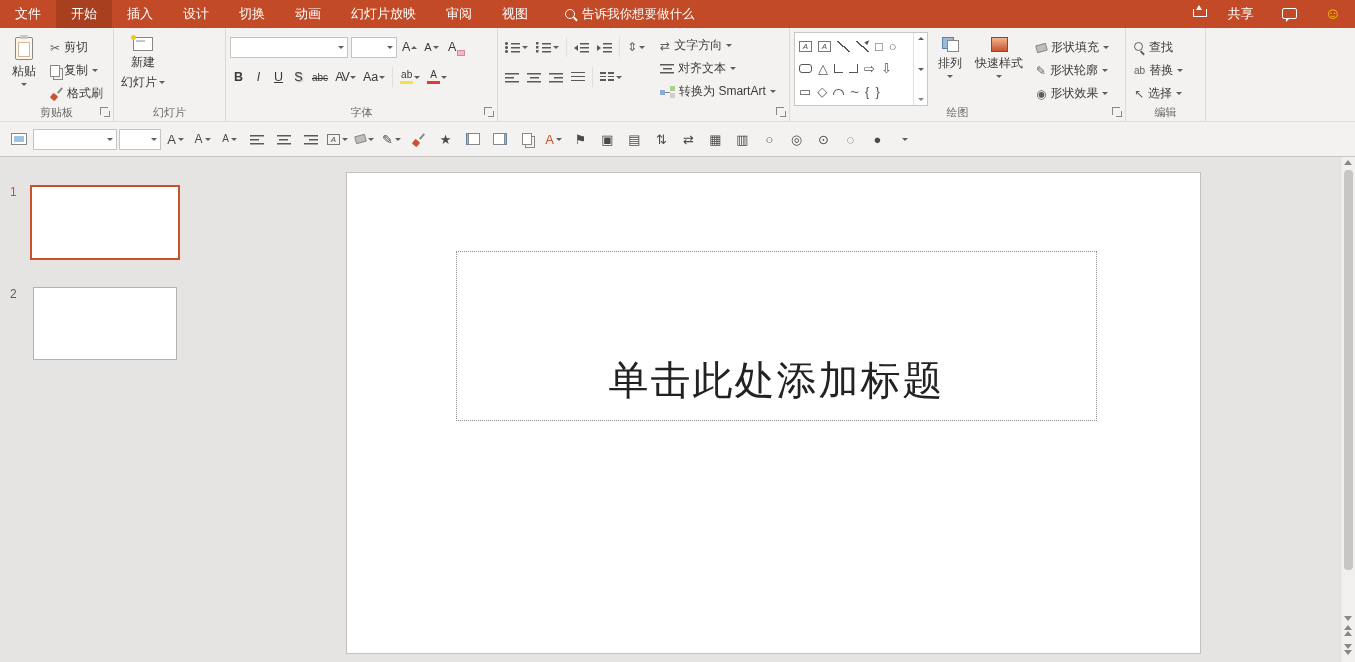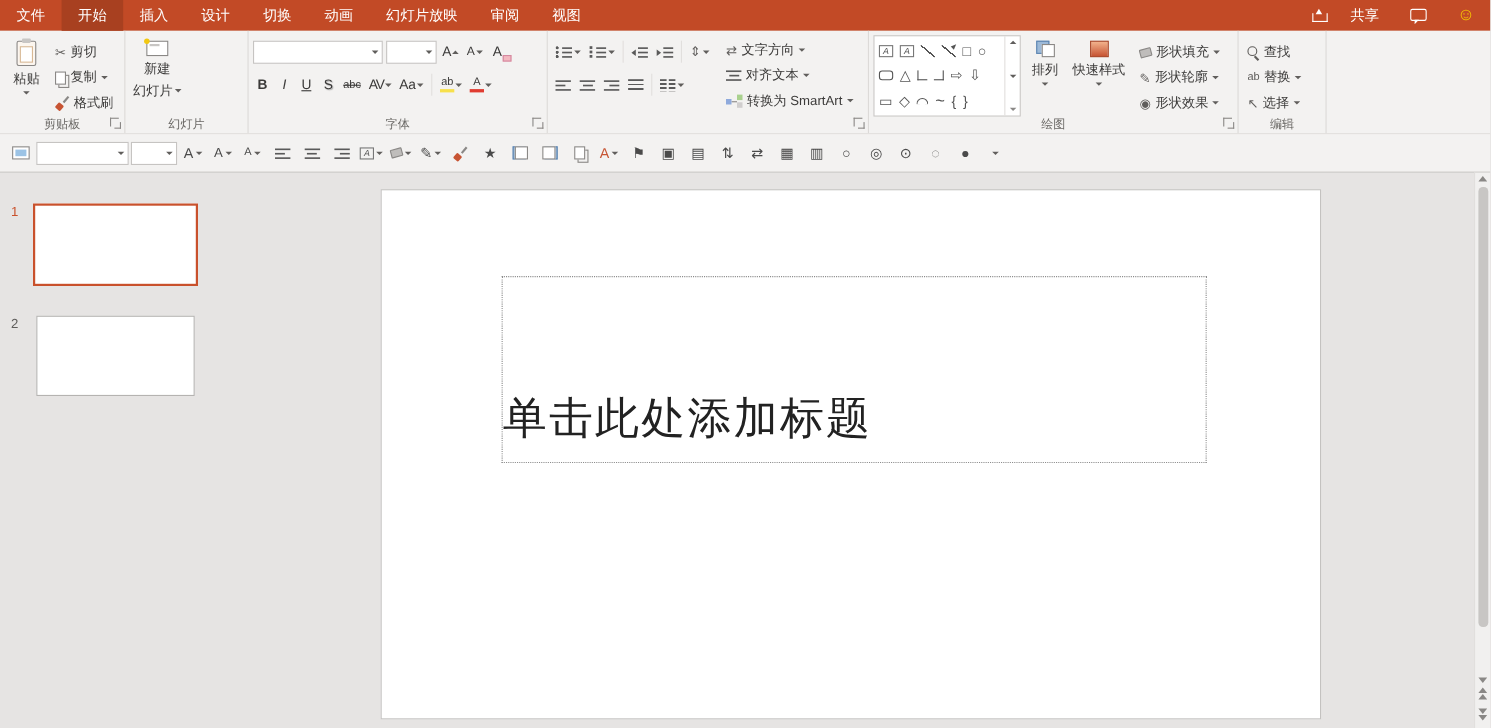--- a/index.html
+++ b/index.html
@@ -8,21 +8,21 @@
   .app{position:relative;width:1355px;height:662px;overflow:hidden;background:#E6E4E3}
 
   
   .tabbar{height:28px;background:#C24A26;display:flex;align-items:stretch;color:#fff;font-size:13px}
   .tab{display:flex;align-items:center;padding:0 15px;white-space:nowrap;cursor:default}
   .tab.active{background:#A84020}
   .tellme{display:flex;align-items:center;gap:7px;margin-left:22px;font-size:12.5px;white-space:nowrap}
   .ic-mag-w{width:10px;height:10px;border:1.5px solid #fff;border-radius:50%;position:relative;display:inline-block}
   .ic-mag-w::after{content:"";position:absolute;width:5px;height:1.5px;background:#fff;right:-4px;bottom:-1px;transform:rotate(45deg)}
   .right-cluster{margin-left:auto;display:flex;align-items:center;gap:28px;padding-right:14px}
-  .share-btn{display:flex;align-items:center;gap:23px}
+  .share-btn{display:flex;align-items:flex-start;gap:23px}
   .ic-share{position:relative;width:12px;height:12px;display:inline-block}
   .ic-share::before{content:"";position:absolute;left:0;bottom:0;width:12px;height:7px;border:1px solid #fff;border-top:none}
   .ic-share::after{content:"";position:absolute;left:50%;top:0;transform:translateX(-50%);border-left:3px solid transparent;border-right:3px solid transparent;border-bottom:5px solid #fff}
   .ic-bubble{position:relative;width:15px;height:11px;border:1px solid #fff;border-radius:2px;display:inline-block}
   .ic-bubble::after{content:"";position:absolute;left:3px;bottom:-4px;width:0;height:0;border-top:4px solid #fff;border-right:4px solid transparent}
   .smiley{color:#F7C700;font-size:16px;line-height:1}
 
   
   .ribbon{height:94px;background:#F3F2F1;display:flex;border-bottom:1px solid #E1DFDD}
   .group{position:relative;border-right:1px solid #DCDAD8;padding:4px 4px 15px;display:flex;gap:2px;align-items:flex-start}
@@ -124,21 +124,21 @@
   .workspace{position:absolute;top:157px;left:0;right:0;bottom:0;display:flex}
   .thumbs{width:210px;padding:28px 0 0 10px;flex:none}
   .thumb-row{display:flex;align-items:flex-start;margin-bottom:27px}
   .tnum{width:20px;font-size:12px;color:#605E5C;padding-top:0}
   .tnum.sel{color:#C9512C}
   .tslide{width:150px;height:75px;background:#fff;border:1px solid #B5B3B1}
   .tslide.sel{border:2px solid #C9512C}
   .thumb-row.second .tslide{width:144px;height:73px;margin-left:3px}
   .editor{flex:1;position:relative}
   .canvas{position:absolute;left:136px;top:15px;width:855px;height:482px;background:#fff;border:1px solid #C4C2C0}
-  .ph{position:absolute;border:1px dotted #8C8C8C;display:flex;color:#222}
+  .ph{position:absolute;border:1px dotted #8C8C8C;display:flex;justify-content:center;color:#222}
   .ph.title{left:109px;top:78px;width:641px;height:170px;align-items:flex-end;padding-bottom:12px;font-size:40px;letter-spacing:2px}
   .ph.subtitle{left:109px;top:252px;width:641px;height:119px;align-items:flex-start;padding-top:7px;font-size:19px}
 
   
   .vscroll{width:15px;background:#F1F0EF;border-left:1px solid #E1DFDD;display:flex;flex-direction:column;align-items:center;padding:3px 0;flex:none}
   .tri-u{width:0;height:0;border-left:4px solid transparent;border-right:4px solid transparent;border-bottom:5px solid #8A8886}
   .tri-d{width:0;height:0;border-left:4px solid transparent;border-right:4px solid transparent;border-top:5px solid #8A8886}
   .sthumb{width:9px;height:400px;background:#C8C6C4;border-radius:4px;margin:5px 0}
   .spacer{flex:1}
   .dblbtn{display:flex;flex-direction:column;gap:1px;align-items:center;padding:4px 0}
@@ -151,20 +151,24 @@
   <header class="tabbar">
     <div class="tab">文件</div>
     <div class="tab active">开始</div>
     <div class="tab">插入</div>
     <div class="tab">设计</div>
     <div class="tab">切换</div>
     <div class="tab">动画</div>
     <div class="tab">幻灯片放映</div>
     <div class="tab">审阅</div>
     <div class="tab">视图</div>
+    <div class="tellme">
+      <span class="ic-mag-w"></span>
+      <span>告诉我你想要做什么</span>
+    </div>
     <div class="right-cluster">
       <div class="share-btn">
         <span class="ic-share"></span>
         <span>共享</span>
       </div>
       <div><span class="ic-bubble"></span></div>
       <div><span class="smiley">☺</span></div>
     </div>
   </header>
 

